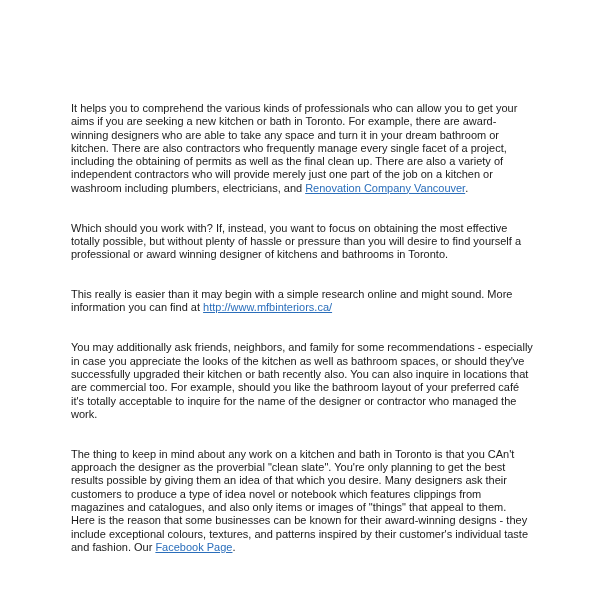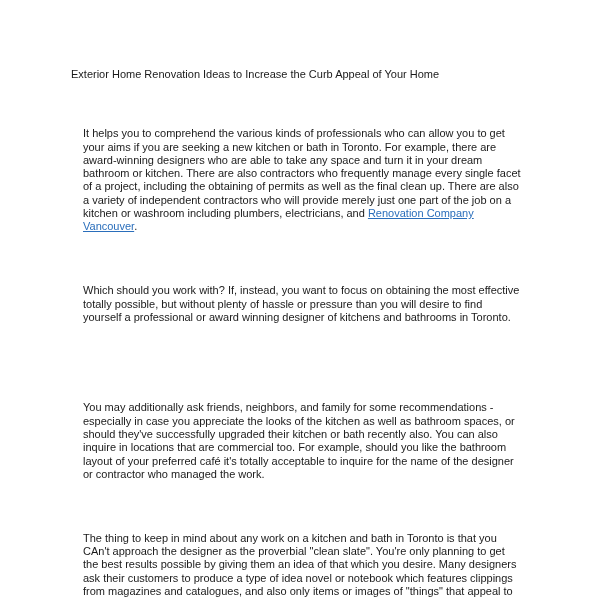--- a/index.html
+++ b/index.html
@@ -27,42 +27,42 @@
       margin: 0 0 0 0;
       font-weight: normal;
       font-size: 11px;
       line-height: 13.3px;
       height: 13.3px;
     }
     .title-gap {
       height: 34px;
     }
     .para {
-      margin: 12px;
+      margin: 0;
     }
     .para-gap {
       height: 26.6px;
     }
     a.link {
       color: #2a6ebb;
       text-decoration: underline;
     }
   </style>
 </head>
 <body>
 
 <div class="page">
-  <p class="title">Exterior Home Renovation Ideas to Increase the Curb Appeal of Your Home</p>
   <div class="title-gap"></div>
 
   <p class="para"><span>It helps you to comprehend the various kinds of professionals who can allow you to get your aims if you are seeking a new kitchen or bath in Toronto. For example, there are award-winning designers who are able to take any space and turn it in your dream bathroom or kitchen. There are also contractors who frequently manage every single facet of a project, including the obtaining of permits as well as the final clean up. There are also a variety of independent contractors who will provide merely just one part of the job on a kitchen or washroom including plumbers, electricians, and </span><a class="link" href="#">Renovation Company Vancouver</a><span>.</span></p>
   <div class="para-gap"></div>
 
   <p class="para">Which should you work with? If, instead, you want to focus on obtaining the most effective totally possible, but without plenty of hassle or pressure than you will desire to find yourself a professional or award winning designer of kitchens and bathrooms in Toronto.</p>
   <div class="para-gap"></div>
 
+  <p class="para"><span>This really is easier than it may begin with a simple research online and might sound. More information you can find at </span><a class="link" href="#">http://www.mfbinteriors.ca/</a><span></span></p>
   <div class="para-gap"></div>
 
   <p class="para">You may additionally ask friends, neighbors, and family for some recommendations - especially in case you appreciate the looks of the kitchen as well as bathroom spaces, or should they've successfully upgraded their kitchen or bath recently also. You can also inquire in locations that are commercial too. For example, should you like the bathroom layout of your preferred café it's totally acceptable to inquire for the name of the designer or contractor who managed the work.</p>
   <div class="para-gap"></div>
 
   <p class="para"><span>The thing to keep in mind about any work on a kitchen and bath in Toronto is that you CAn't approach the designer as the proverbial "clean slate". You're only planning to get the best results possible by giving them an idea of that which you desire. Many designers ask their customers to produce a type of idea novel or notebook which features clippings from magazines and catalogues, and also only items or images of "things" that appeal to them. Here is the reason that some businesses can be known for their award-winning designs - they include exceptional colours, textures, and patterns inspired by their customer's individual taste and fashion. Our </span><a class="link" href="#">Facebook Page</a><span>.</span></p>
 </div>
 
 </body></html>

